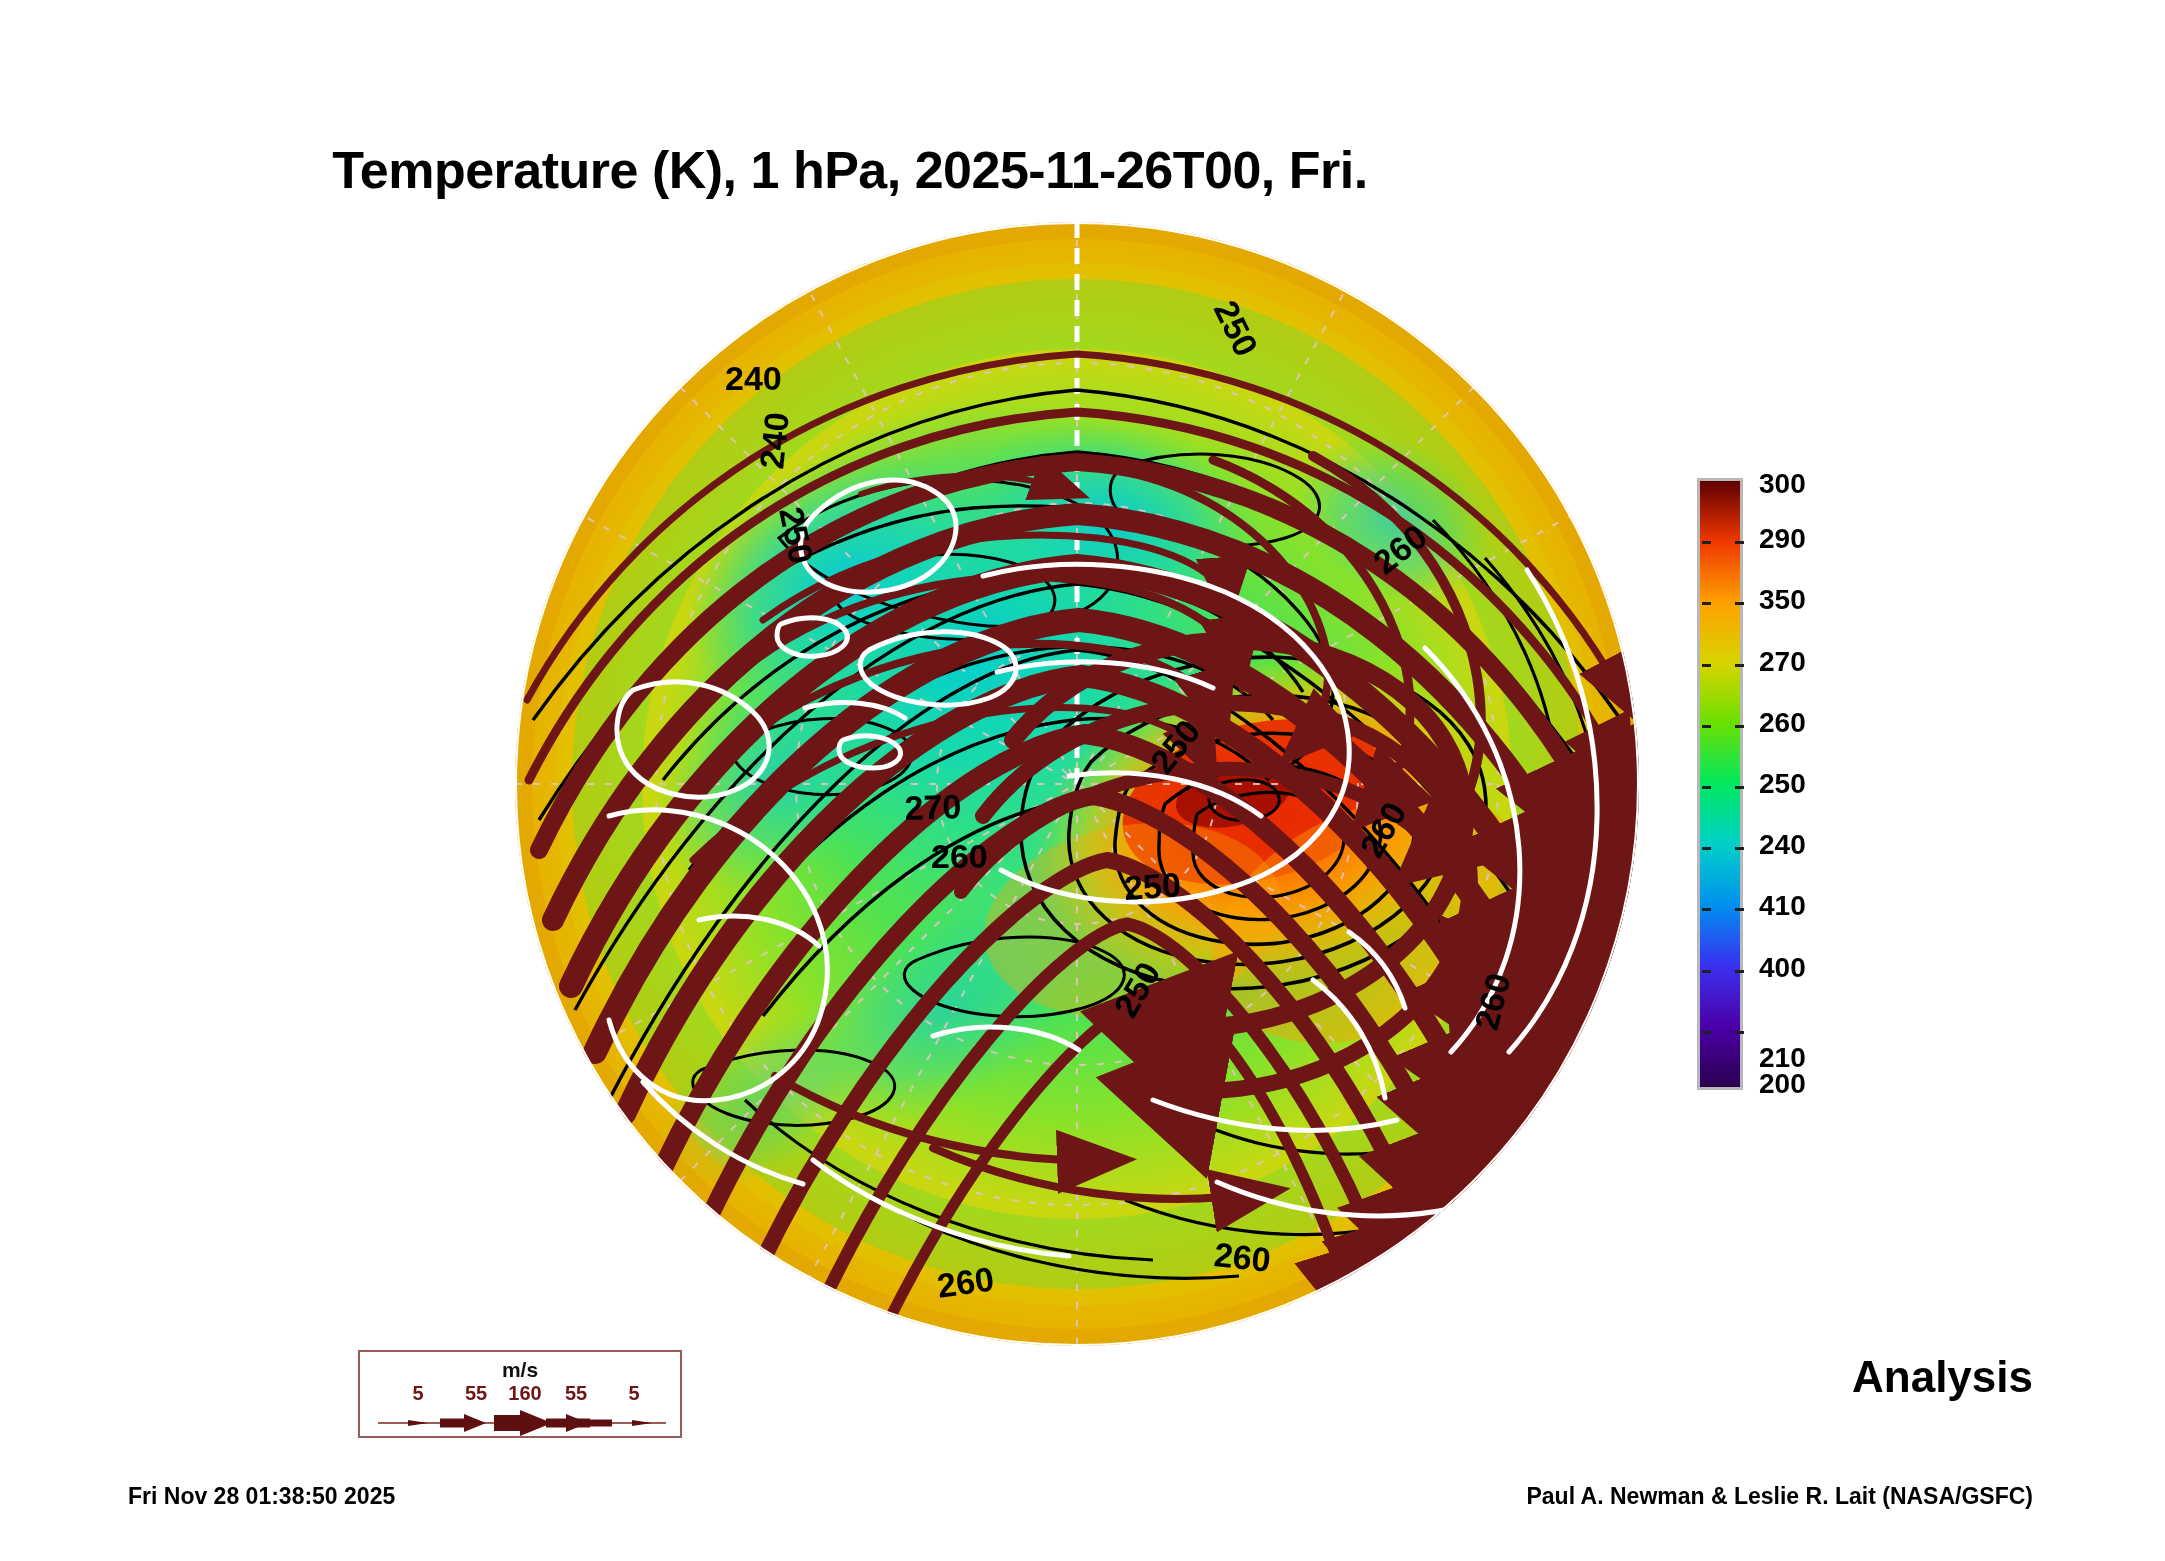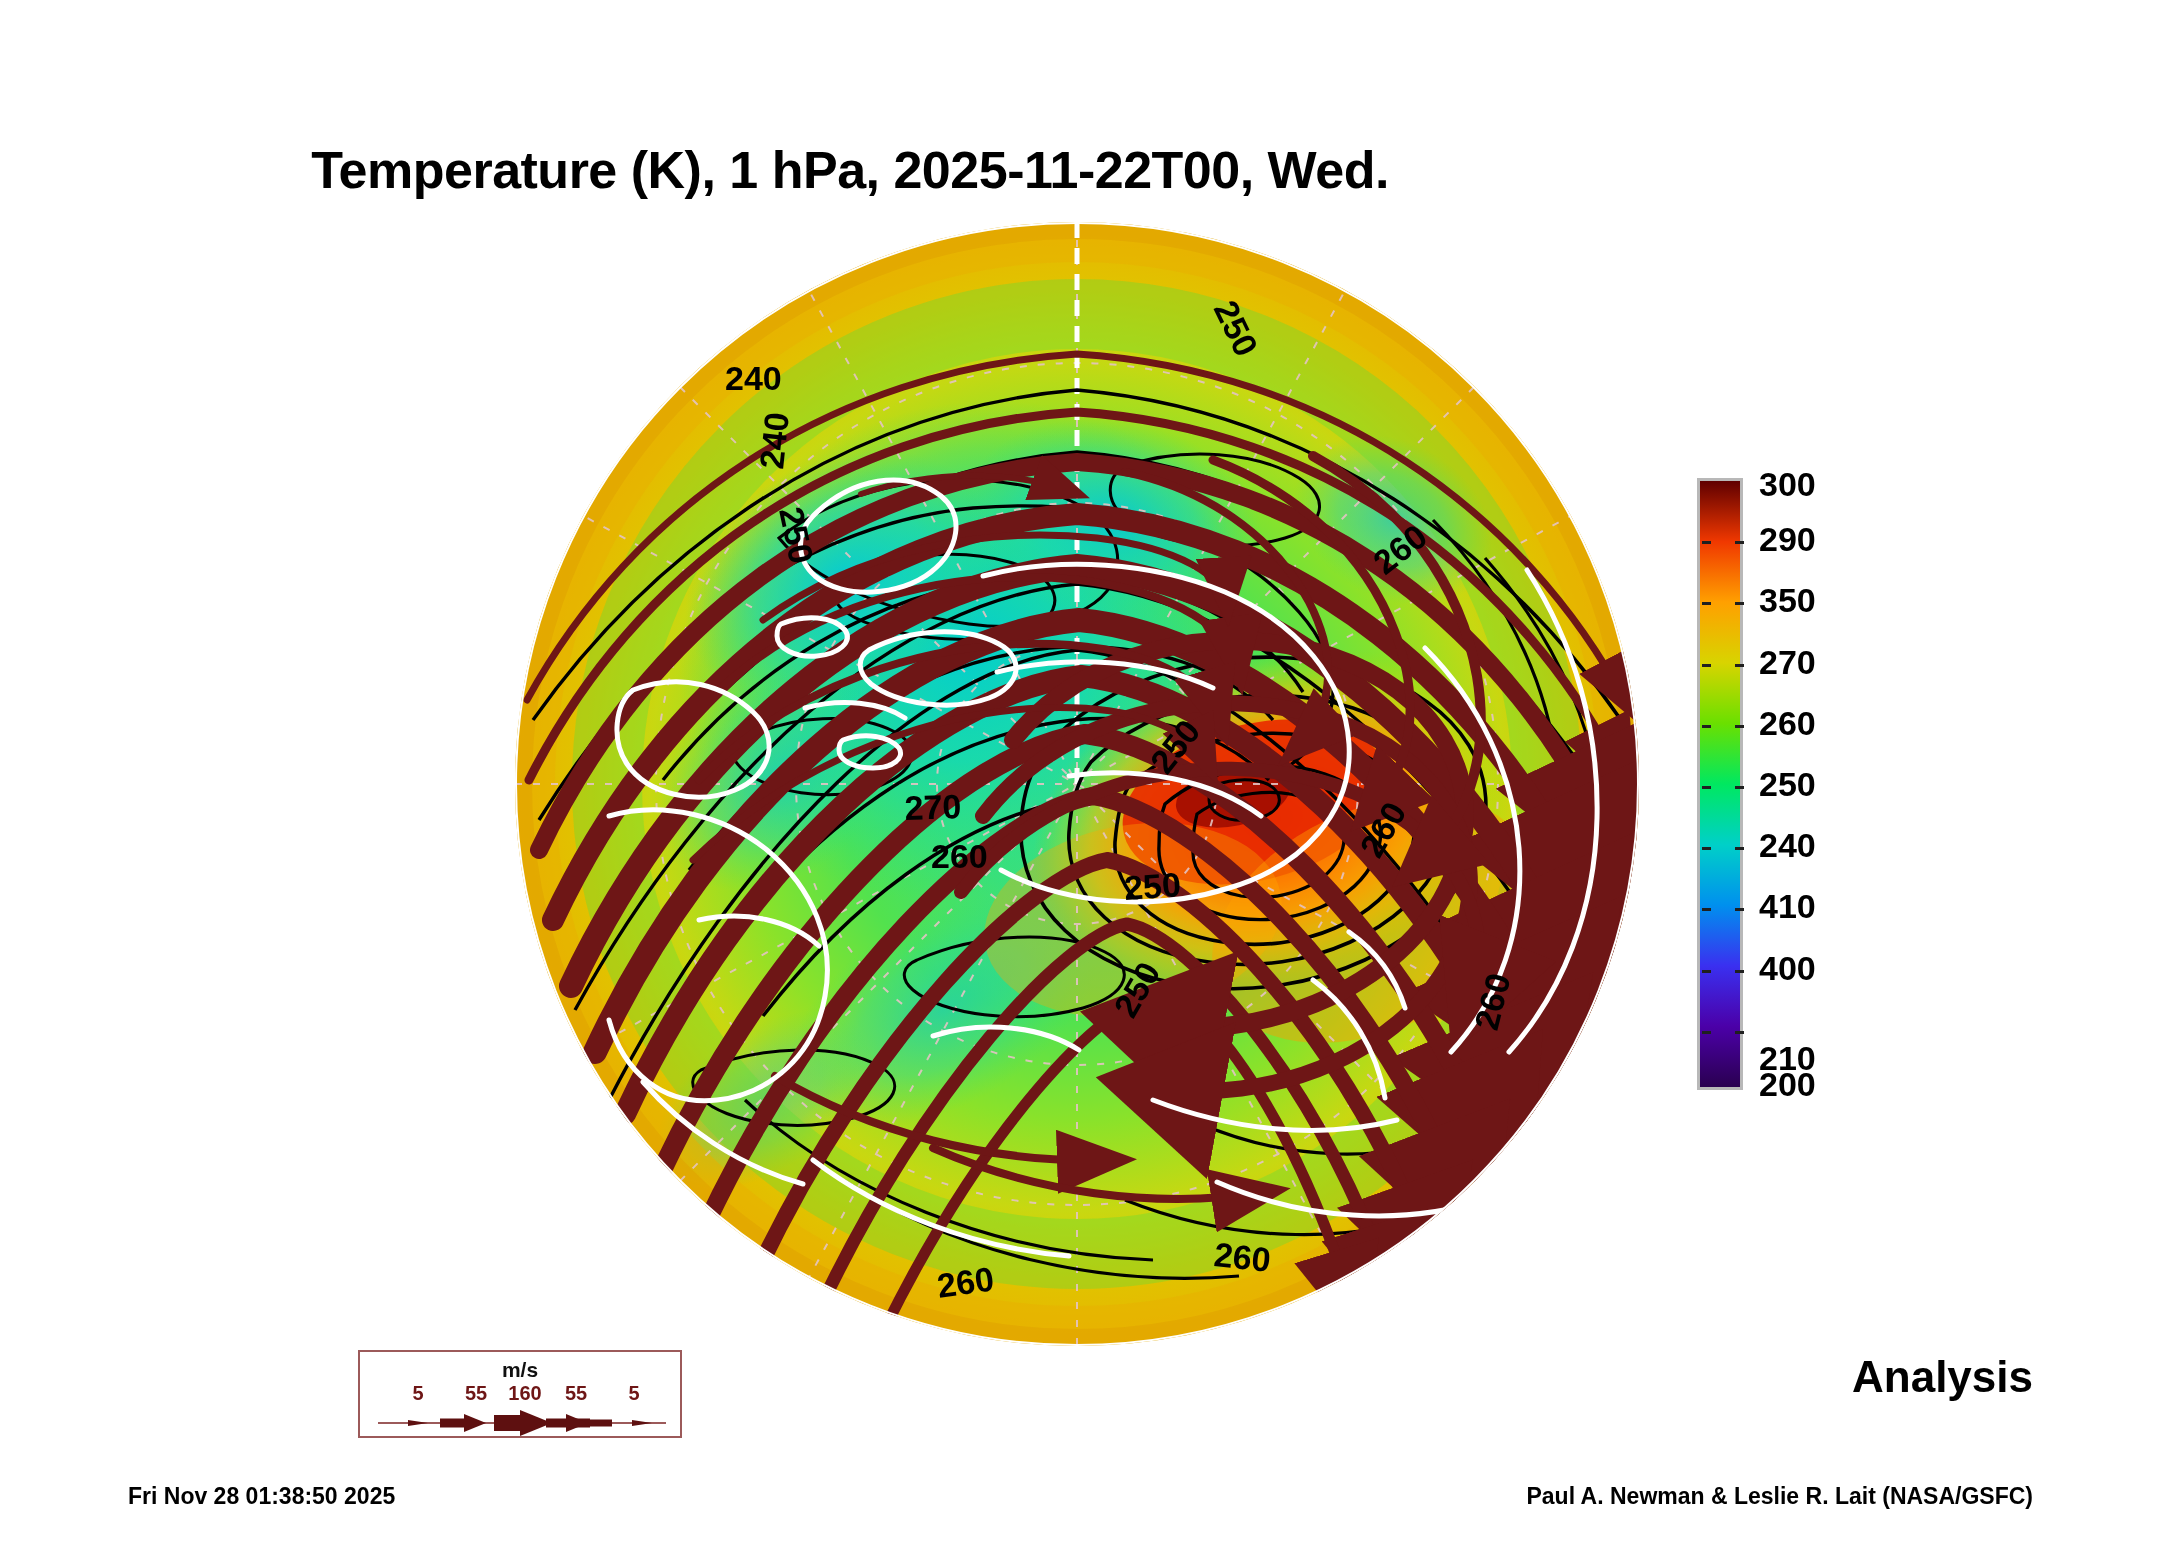--- a/index.html
+++ b/index.html
@@ -79,21 +79,21 @@
     width: 9px;
     height: 3px;
     background: #202020;
   }
   .cb-tick-l { left: 2px; }
   .cb-tick-r { right: 2px; }
   .cb-labels { position: absolute; left: 62px; top: 0; width: 200px; height: 612px; }
   .cb-label {
     position: absolute;
     left: 0;
-    font-size: 34px;
+    font-size: 28px;
     font-weight: bold;
     color: #000000;
     line-height: 1;
     transform: translateY(-50%);
     white-space: nowrap;
   }
 
   
   .wind-legend {
     position: absolute;
@@ -159,21 +159,21 @@
     font-weight: bold;
     color: #000000;
     white-space: nowrap;
   }
 </style>
 </head>
 <body>
 
 <div id="page-root">
 
-  <div class="chart-title">Temperature (K), 1 hPa, 2025-11-22T00, Wed.</div>
+  <div class="chart-title">Temperature (K), 1 hPa, 2025-11-26T00, Fri.</div>
 
   <div class="map-wrap">
     <svg class="map-svg" viewBox="0 0 1128 1128">
       <defs>
         <clipPath id="diskClip">
           <circle cx="564" cy="564" r="562"></circle>
         </clipPath>
 
         <marker id="ahThin" markerWidth="10" markerHeight="8" refX="7" refY="4" orient="auto">
           <path d="M0,0 L10,4 L0,8 z" fill="#6e1616"></path>

